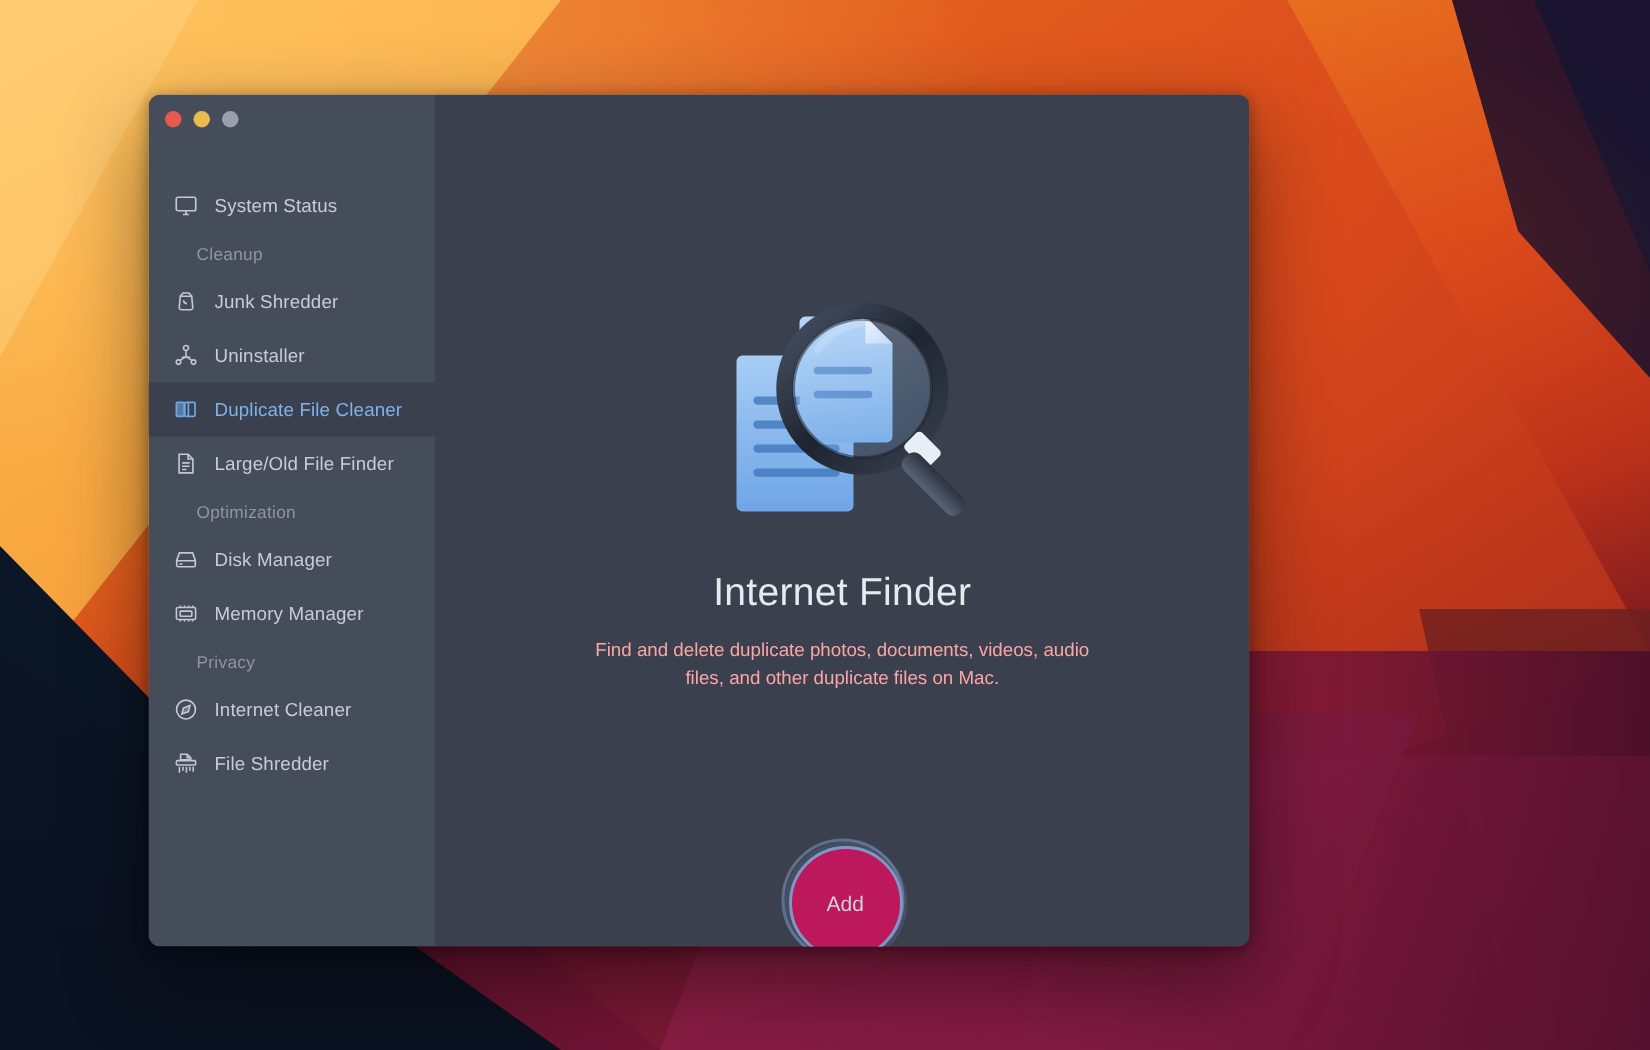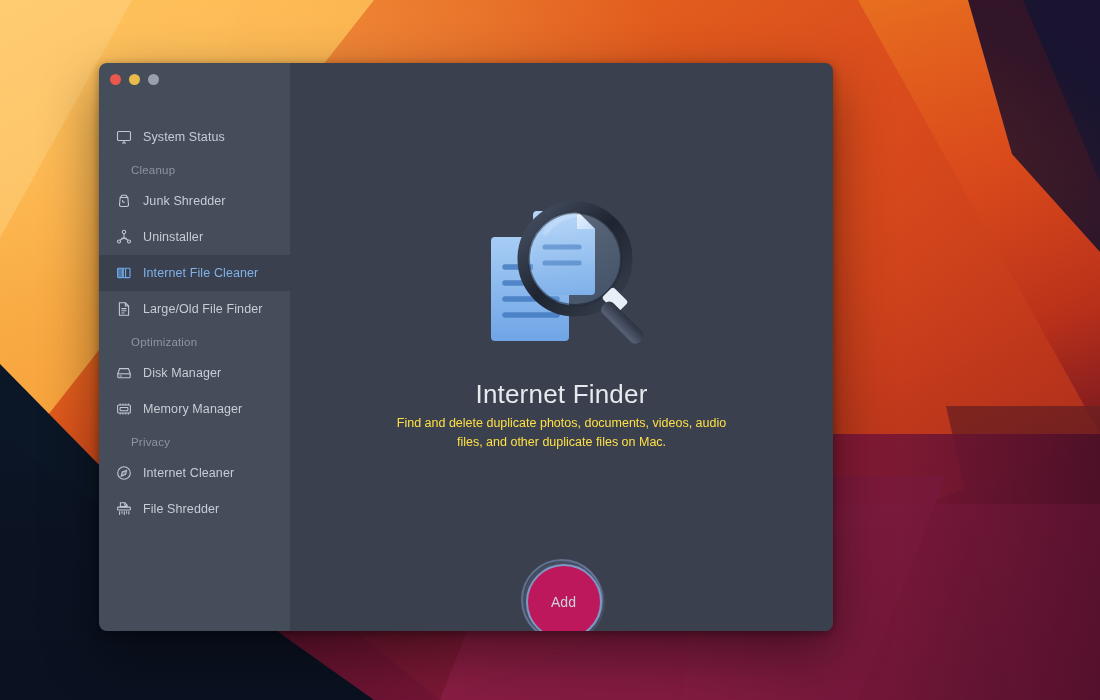--- a/index.html
+++ b/index.html
@@ -195,26 +195,26 @@
     text-align: center;
     font-size: 26px;
     font-weight: 300;
     color: #e6e9ee;
     letter-spacing: .2px;
   }
   #subtitle {
     position: absolute;
     left: 50%;
     transform: translateX(-50%);
-    top: 351px;
+    top: 361px;
     width: 340px;
     text-align: center;
     font-size: 12.5px;
     line-height: 19px;
-    color: #fde047;
+    color: #fca5a5;
   }
 
   #arrow-wrap {
     position: absolute;
     left: 578px;
     top: 395px;
     width: 120px;
     height: 140px;
     pointer-events: none;
   }
@@ -318,21 +318,21 @@
         </div>
 
         <div class="nav-item active">
           <span class="ico">
             <svg width="16" height="16" viewBox="0 0 16 16" fill="none" stroke="currentColor" stroke-width="1.15">
               <rect x="1.6" y="3.2" width="5.2" height="9.4" rx="0.8" fill="currentColor" fill-opacity="0.55"></rect>
               <rect x="7.2" y="3.2" width="6.8" height="9.4" rx="0.8"></rect>
               <path d="M9.6 3.4v9"></path>
             </svg>
           </span>
-          <span class="nav-label">Internet File Cleaner</span>
+          <span class="nav-label">Duplicate File Cleaner</span>
         </div>
 
         <div class="nav-item">
           <span class="ico">
             <svg width="16" height="16" viewBox="0 0 16 16" fill="none" stroke="currentColor" stroke-width="1.1">
               <path d="M3.4 1.8h6l3.2 3.2v9.2H3.4z"></path>
               <path d="M9.4 1.8V5h3.2"></path>
               <path d="M5.4 7.6h5M5.4 9.8h5M5.4 12h3"></path>
             </svg>
           </span>

